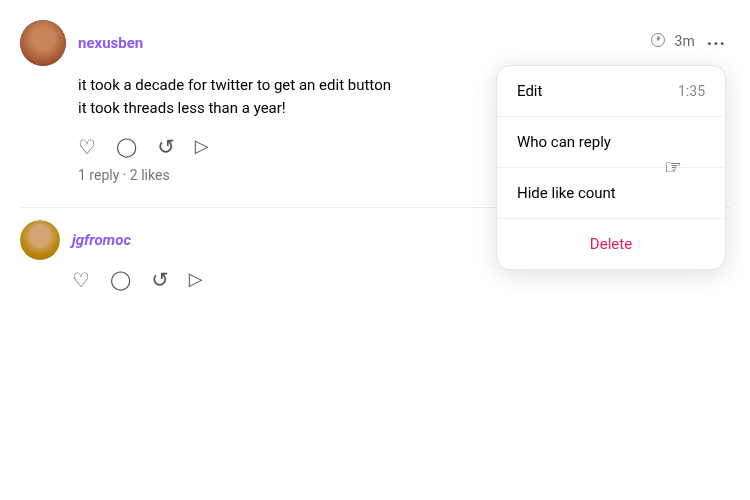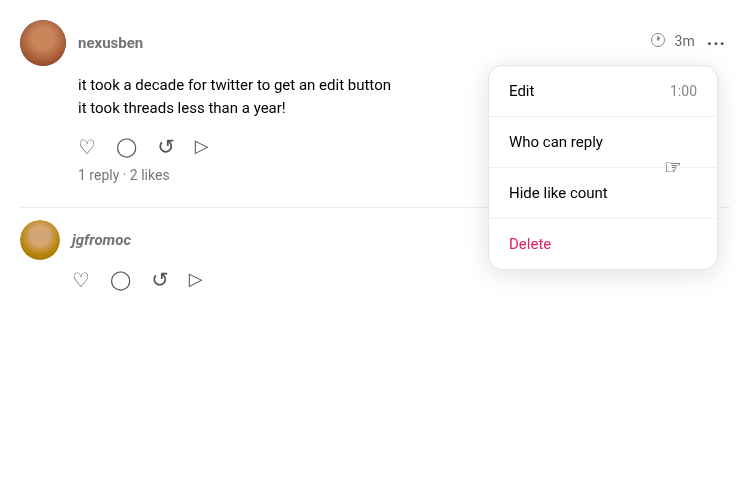--- a/index.html
+++ b/index.html
@@ -43,21 +43,21 @@
     .avatar-face {
       width: 100%;
       height: 100%;
       border-radius: 50%;
       background: radial-gradient(circle at 50% 40%, #c8855a 30%, #a0522d 70%, #6b3410 100%);
     }
 
     .username {
       font-weight: 700;
       font-size: 15px;
-      color: #737373;
+      color: #8b5cf6;
     }
 
     .post-meta {
       display: flex;
       align-items: flex-start;
       margin-left: auto;
       gap: 8px;
     }
 
     .post-time {
@@ -143,21 +143,21 @@
     .post2-actions {
       margin-left: 52px;
       display: flex;
       gap: 20px;
     }
 
     
     .dropdown {
       position: absolute;
       top: 65px;
-      right: 32px;
+      right: 24px;
       width: 230px;
       background: #fff;
       border: 1px solid #e5e5e5;
       border-radius: 14px;
       box-shadow: 0 4px 24px rgba(0,0,0,0.12);
       z-index: 100;
       overflow: hidden;
     }
 
     .dropdown-item {
@@ -170,20 +170,21 @@
       cursor: pointer;
       border-bottom: 1px solid #f0f0f0;
     }
 
     .dropdown-item:last-child {
       border-bottom: none;
     }
 
     .dropdown-item.delete-item {
       color: #e0245e;
+      justify-content: center;
     }
 
     .edit-time {
       font-size: 14px;
       color: #888;
     }
 
     
     .cursor {
       position: absolute;
@@ -272,21 +273,21 @@
       <span class="action-icon">♡</span>
       <span class="action-icon" style="font-size:19px;">◯</span>
       <span class="action-icon" style="font-size:21px;">↺</span>
       <span class="action-icon" style="font-size:18px;">▷</span>
     </div>
   </div>
 
   <div class="dropdown">
     <div class="dropdown-item">
       <span>Edit</span>
-      <span class="edit-time">1:00</span>
+      <span class="edit-time">1:35</span>
     </div>
     <div class="dropdown-item">
       <span>Who can reply</span>
     </div>
     <div class="dropdown-item">
       <span>Hide like count</span>
     </div>
     <div class="dropdown-item delete-item">
       <span>Delete</span>
     </div>

